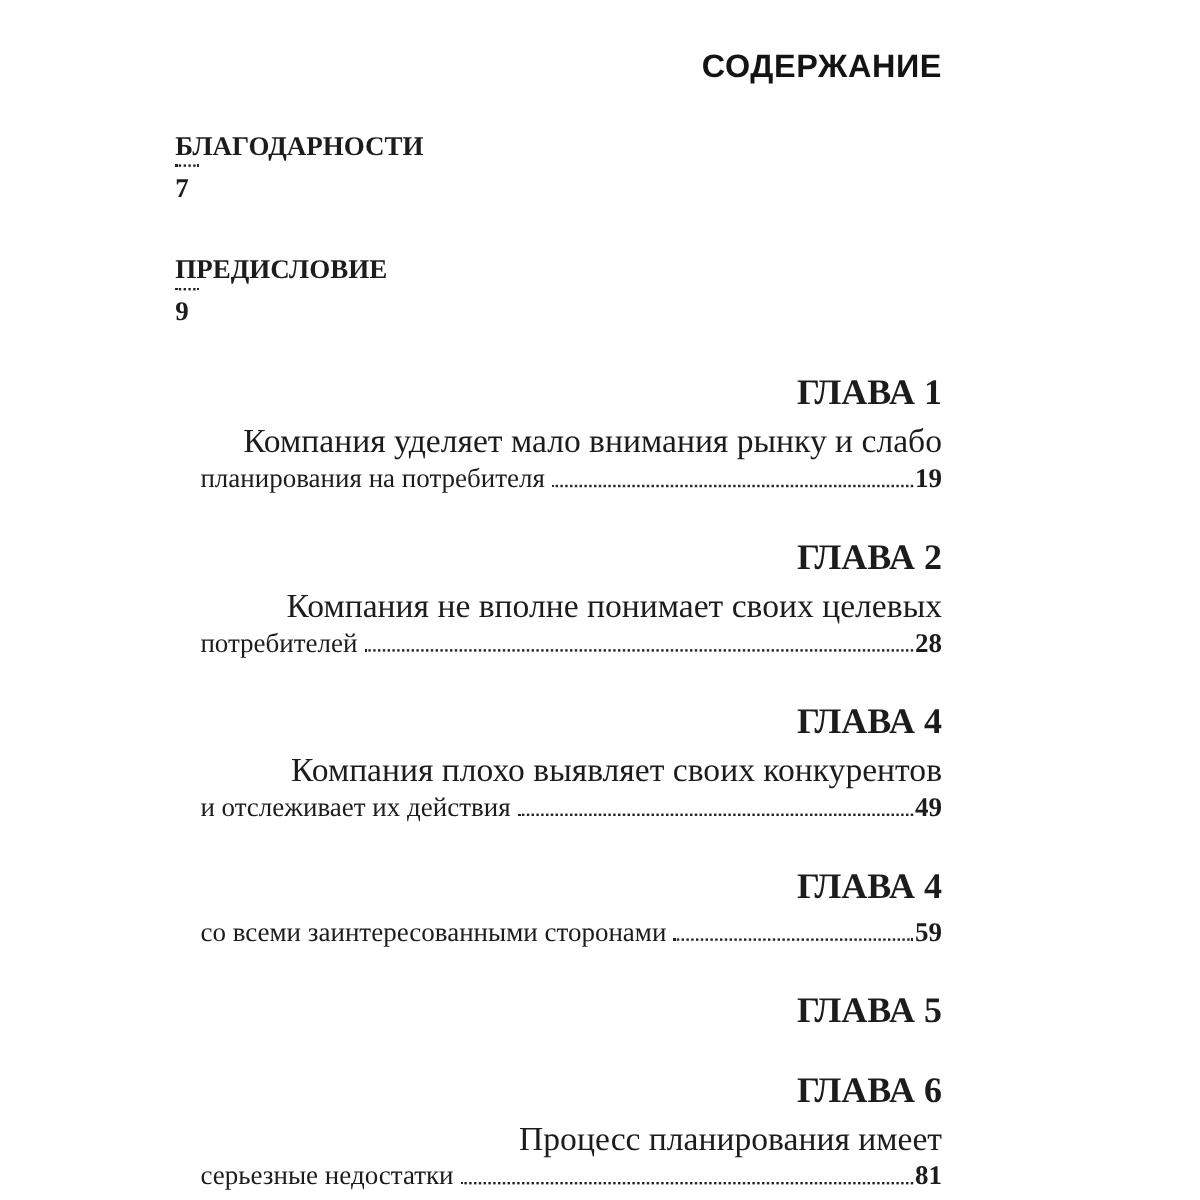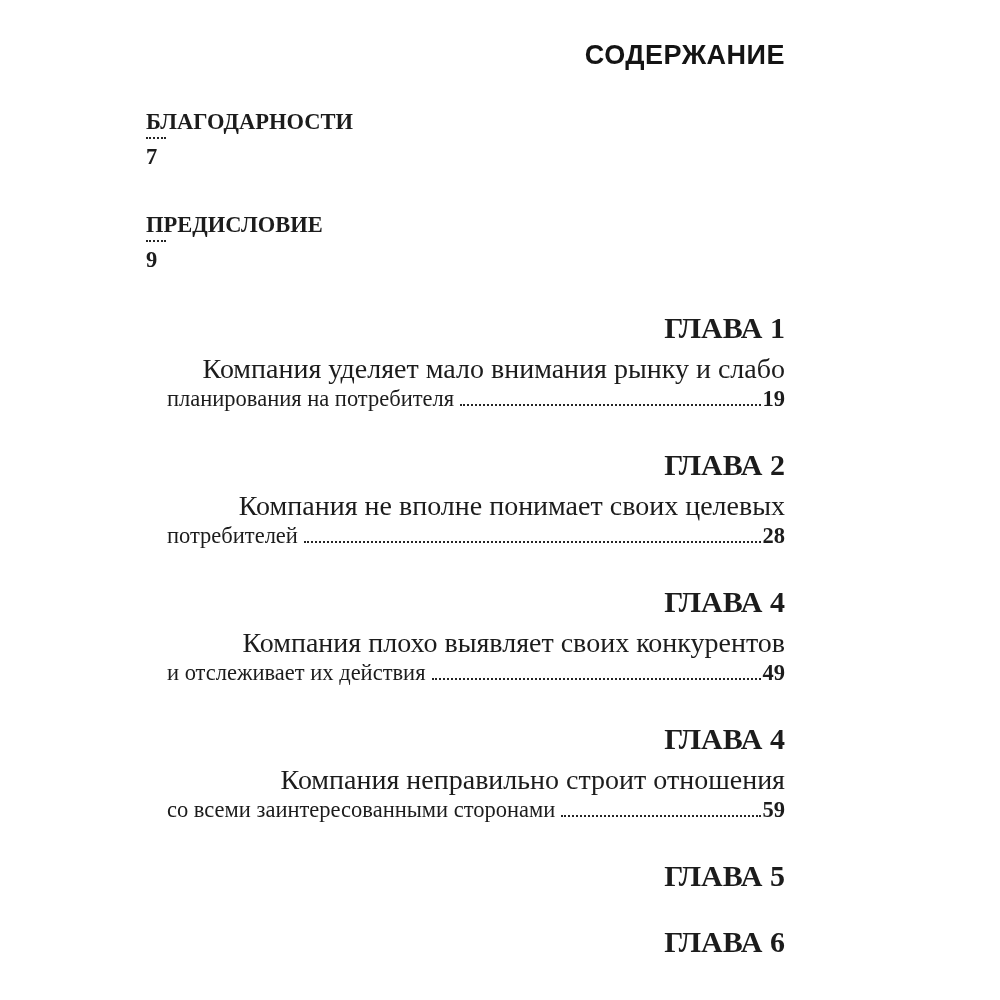--- a/index.html
+++ b/index.html
@@ -137,30 +137,37 @@
         <span>и отслеживает их действия</span>
         <span class="dot-leader"></span>
         <span class="page-number">49</span>
       </div>
     </div>
   </div>
 
   <div class="toc-entry">
     <div class="chapter-heading">ГЛАВА 4</div>
     <div class="chapter-body">
-      <div class="plain-line">Компания неправильно строит отношения</div>
       <div class="dot-line">
         <span>со всеми заинтересованными сторонами</span>
         <span class="dot-leader"></span>
         <span class="page-number">59</span>
       </div>
     </div>
   </div>
 
   <div class="toc-entry">
     <div class="chapter-heading">ГЛАВА 5</div>
   </div>
 
   <div class="toc-entry">
     <div class="chapter-heading">ГЛАВА 6</div>
+    <div class="chapter-body">
+      <div class="plain-line">Процесс планирования имеет</div>
+      <div class="dot-line">
+        <span>серьезные недостатки </span>
+        <span class="dot-leader"></span>
+        <span class="page-number">81</span>
+      </div>
+    </div>
   </div>
 
 </div>
 
 </body></html>

